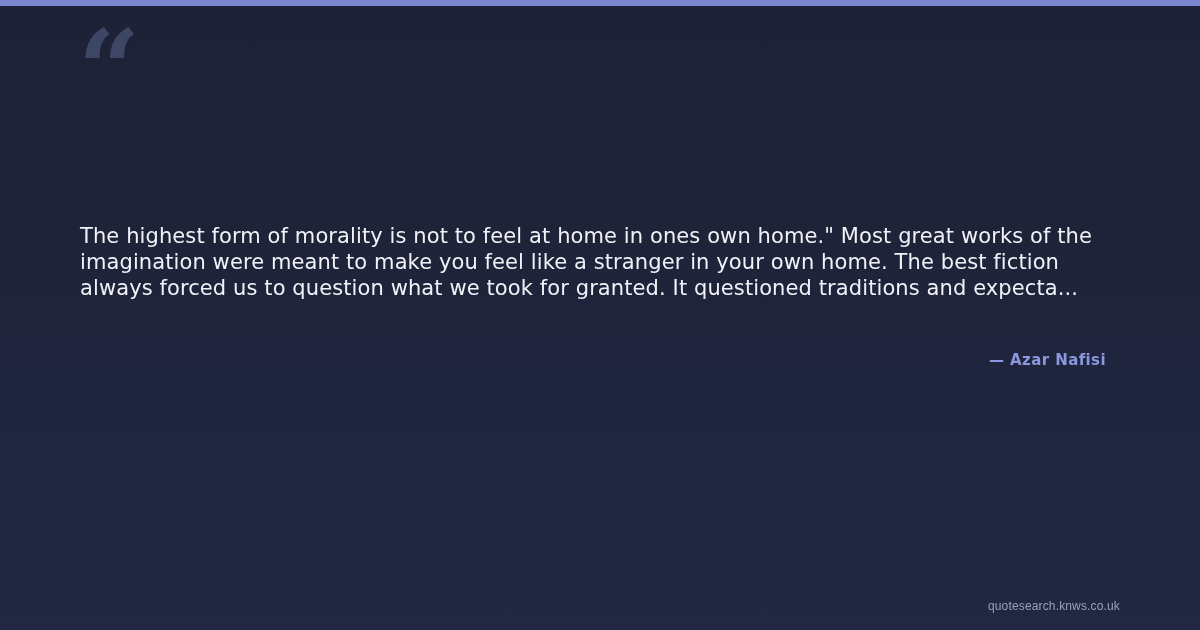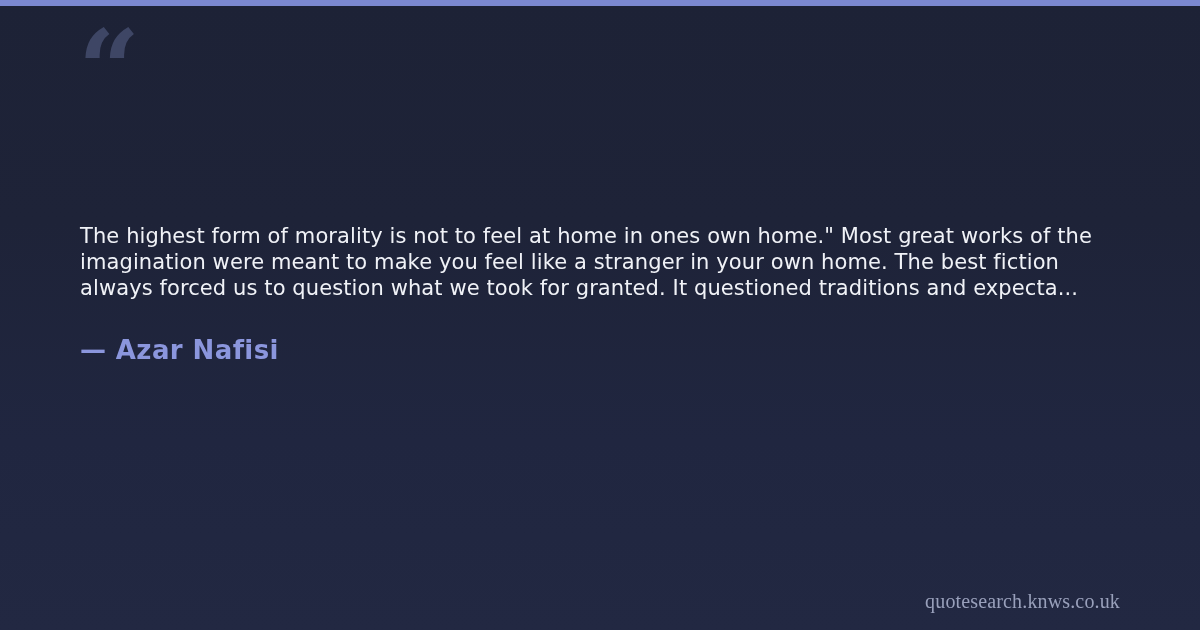--- a/index.html
+++ b/index.html
@@ -62,36 +62,37 @@
     font-family: "DejaVu Sans", sans-serif;
     font-size: 21px;
     line-height: 25.8px;
     font-weight: 400;
     color: #f0f2f7;
     letter-spacing: 0.1px;
     text-align: left;
   }
 
   .quote-author {
-    margin: 0;
+    margin: 16px;
     padding-top: 34px;
     font-family: "DejaVu Sans", sans-serif;
-    font-size: 26px;
+    font-size: 15px;
     font-weight: 700;
     color: #8b96dd;
     letter-spacing: 0.4px;
     white-space: nowrap;
+    text-align: right;
   }
 
   .site-footer {
     position: absolute;
     right: 80px;
     bottom: 17px;
-    font-family: Liberation Serif, serif;
-    font-size: 20px;
+    font-family: Liberation Sans, sans-serif;
+    font-size: 12px;
     font-weight: 400;
     color: #99a0bb;
     letter-spacing: 0.15px;
     white-space: nowrap;
   }
 </style>
 </head>
 <body>
 
 <div class="quote-card">

